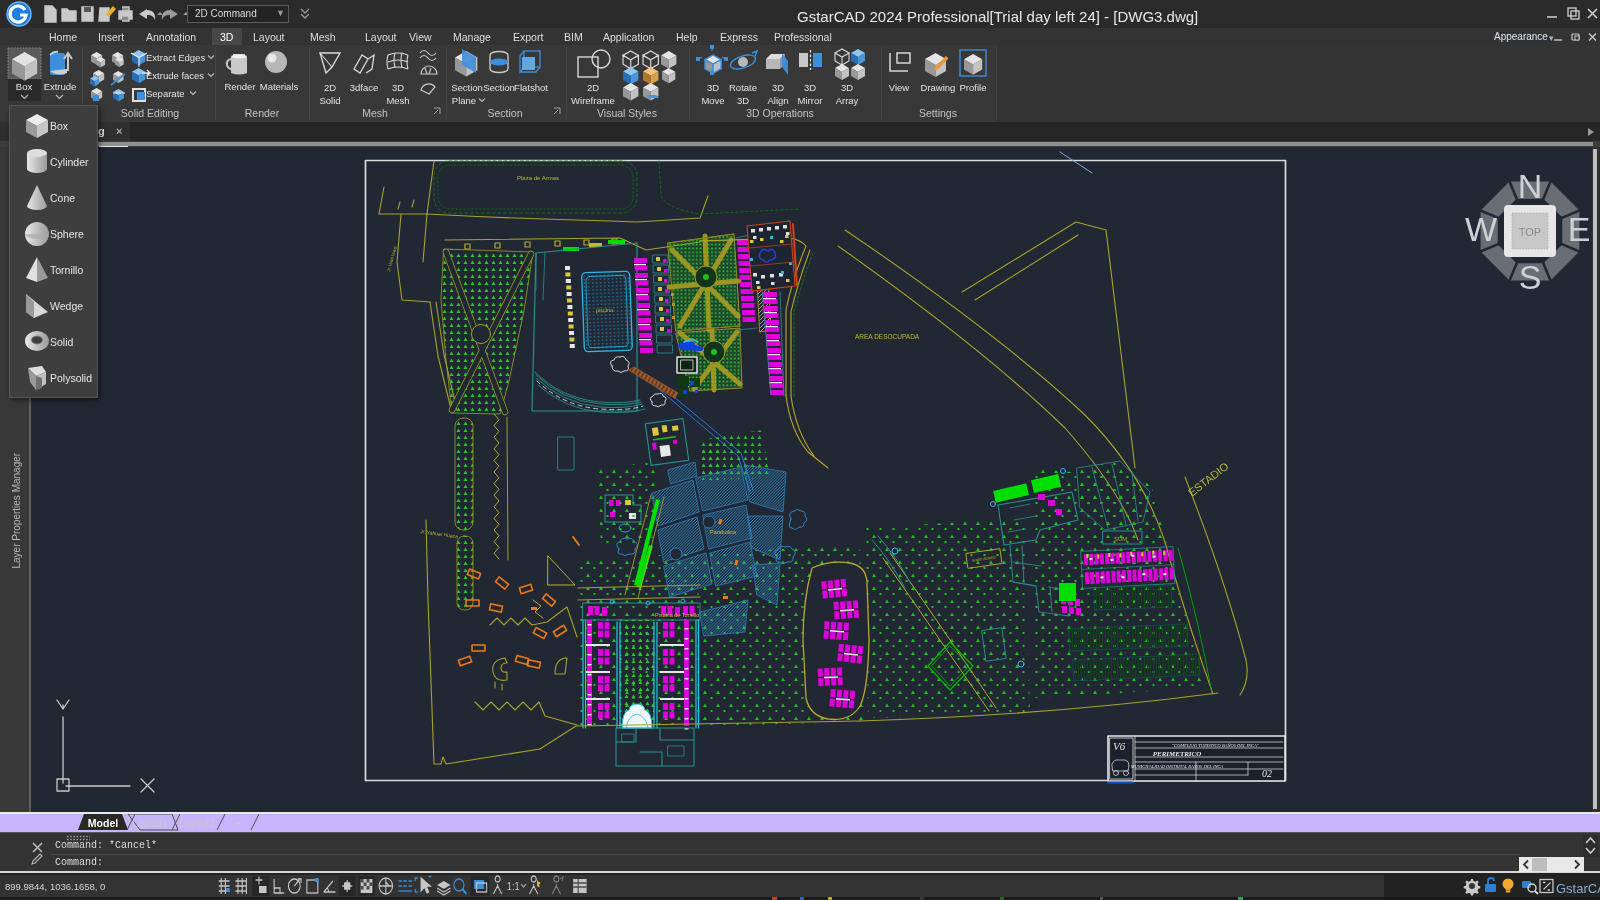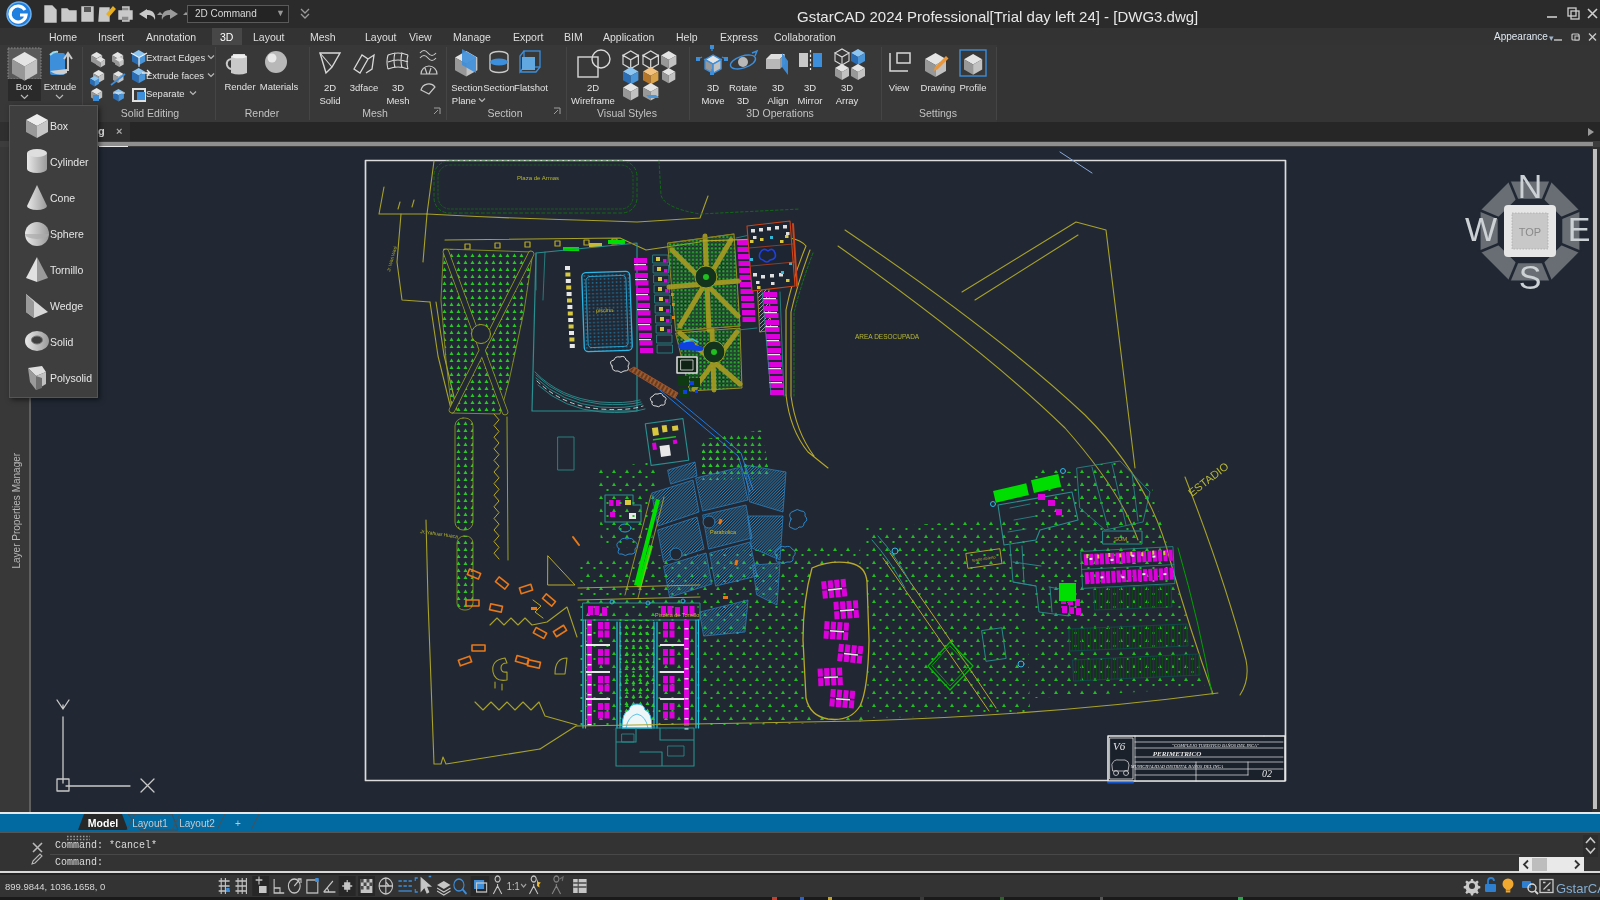--- a/index.html
+++ b/index.html
@@ -24,25 +24,25 @@
   #canvas { position:absolute; left:0; top:147px; width:1600px; height:665px; background:#212833; }
   #sidepanel { position:absolute; left:0; top:147px; width:31px; height:665px; background:#383838; border-right:2px solid #5f5f5f; }
   #sidepanel .vtext { position:absolute; left:-46px; top:354px; width:124px; transform:rotate(-90deg); color:#b9b9b9; font-size:10px; }
   #vscroll { position:absolute; left:1592px; top:147px; width:8px; height:665px; background:#2f2f2f; }
   #vscroll .thumb { position:absolute; left:1px; top:2px; width:4px; height:660px; background:#bfbfbf; }
   
   #dropdown { position:absolute; left:9px; top:105px; width:89px; height:293px; background:#3e3e3e; border:1px solid #555; box-shadow:2px 2px 5px rgba(0,0,0,.5); }
   .dd-item { position:absolute; left:0; width:88px; height:36px; color:#e6e6e6; font-size:10.5px; }
   .dd-item span { position:absolute; left:40px; top:11px; }
   
-  #layoutbar { position:absolute; left:0; top:812px; width:1600px; height:24px; background:#0369a1; border-top:2px solid #e8e8e8; }
+  #layoutbar { position:absolute; left:0; top:812px; width:1600px; height:24px; background:#c4b5fd; border-top:2px solid #e8e8e8; }
   
   #cmd { position:absolute; left:0; top:832px; width:1600px; height:41px; background:#333333; border-top:1px solid #555; border-bottom:2px solid #d8d8d8; font-family:"Liberation Mono", monospace; color:#dcdcdc; font-size:10px; }
   
-  #status { position:absolute; left:0; top:875px; width:1600px; height:22px; background:#333333; color:#d6d6d6; }
+  #status { position:absolute; left:0; top:875px; width:1384px; height:22px; background:#333333; color:#d6d6d6; }
   #bottomstrip { position:absolute; left:0; top:897px; width:1600px; height:3px; background:#1a1a1a; }
 </style>
 </head>
 <body>
 
 <div id="titlebar">
   <svg class="abs" style="left:0;top:0" width="340" height="28">
 
     <circle cx="19" cy="14" r="12" fill="#1e7fe0"></circle>
     <circle cx="19" cy="14" r="12" fill="none" stroke="#6db2ef" stroke-width="1.5"></circle>
@@ -94,21 +94,21 @@
   <div class="menu-item" style="left:253px;">Layout</div>
   <div class="menu-item" style="left:310px;">Mesh</div>
   <div class="menu-item" style="left:357px;margin-left:8px;">Layout</div>
   <div class="menu-item" style="left:409px;">View</div>
   <div class="menu-item" style="left:453px;">Manage</div>
   <div class="menu-item" style="left:513px;">Export</div>
   <div class="menu-item" style="left:564px;">BIM</div>
   <div class="menu-item" style="left:603px;">Application</div>
   <div class="menu-item" style="left:676px;">Help</div>
   <div class="menu-item" style="left:720px;">Express</div>
-  <div class="menu-item" style="left:774px;">Collaboration</div>
+  <div class="menu-item" style="left:774px;">Professional</div>
   <div class="menu-item" style="left:1494px;color:#dfe8f2;font-size:10px;">Appearance</div>
   <div class="menu-item" style="left:1549px;color:#9fb3c8;font-size:9px;top:5px;">▾</div>
   <svg class="abs" style="left:1552px;top:4px" width="48" height="11">
     <path d="M2 8 h8" stroke="#c9c9c9" stroke-width="1.4"></path>
     <rect x="20" y="2" width="7" height="6" rx="1" fill="none" stroke="#c9c9c9" stroke-width="1.2"></rect>
     <rect x="23" y="4" width="4" height="4" fill="#333" stroke="#c9c9c9" stroke-width="1"></rect>
     <path d="M37 1.5 l7 7 M44 1.5 l-7 7" stroke="#c9c9c9" stroke-width="1.4"></path>
   </svg>
 </div>
 

